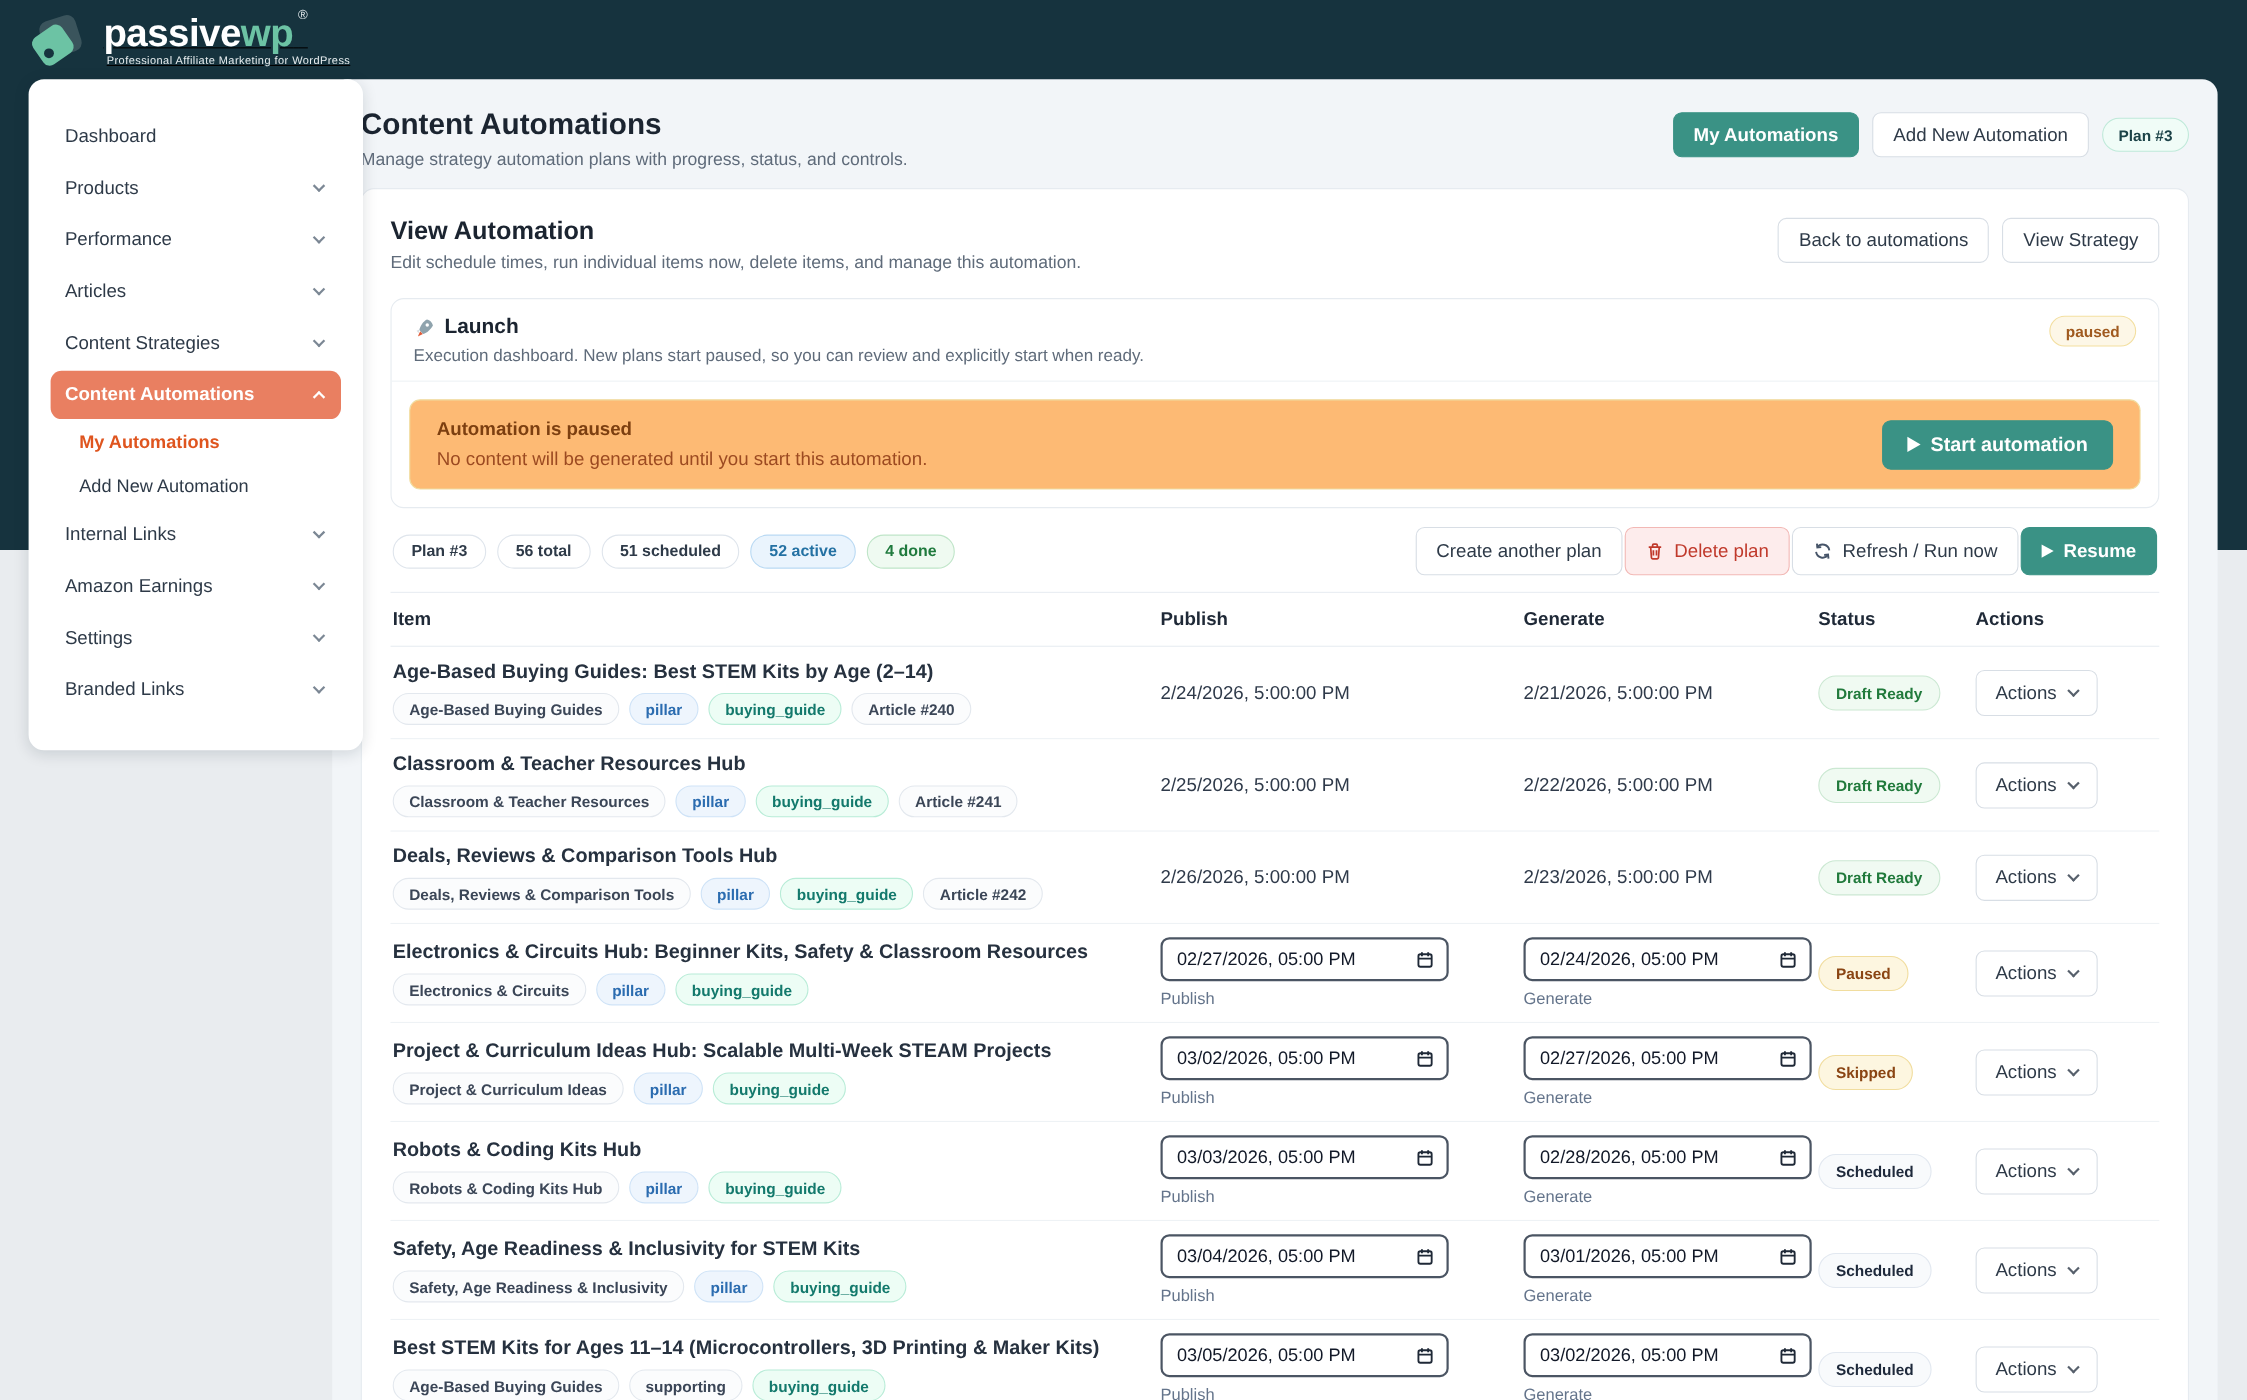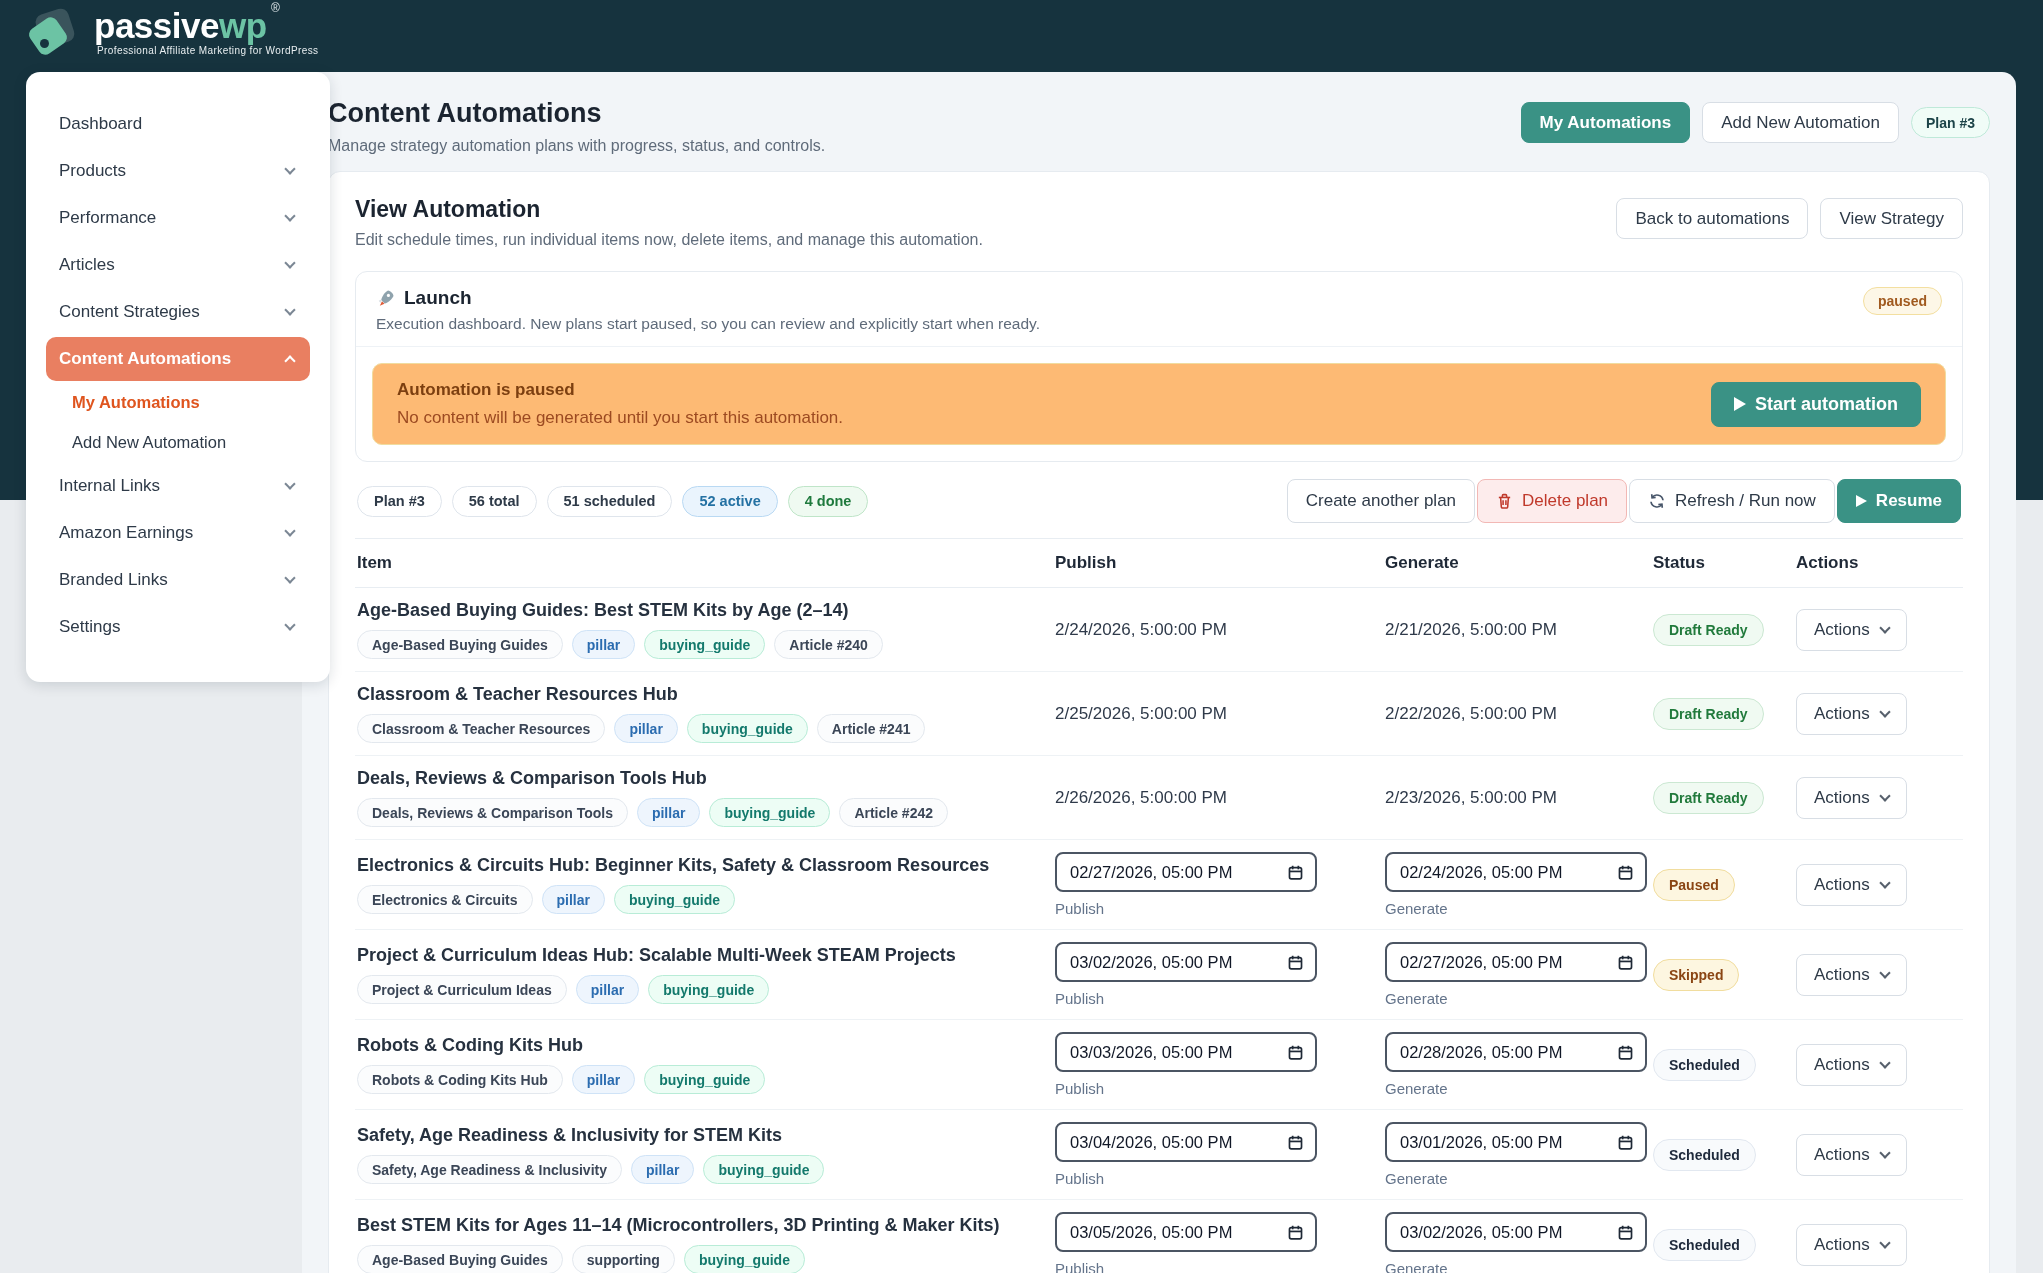--- a/index.html
+++ b/index.html
@@ -2,21 +2,21 @@
 <html><head>
 <meta charset="utf-8">
 <style>
   * { margin:0; padding:0; box-sizing:border-box; }
   html,body { width:2043px; height:1273px; overflow:hidden; }
   body { font-family:"Liberation Sans","DejaVu Sans",sans-serif; background:#e9ecef; position:relative; }
 
   .bg-dark { position:absolute; top:0; left:0; width:100%; height:500px; background:#16333e; }
 
   
-  .topbar { position:absolute; top:0; left:0; height:64px; display:flex; align-items:center; padding-left:30px; z-index:5; }
+  .topbar { position:absolute; top:0; left:0; height:64px; display:flex; align-items:flex-end; padding-left:30px; z-index:5;text-decoration:underline; }
   .logo { display:flex; align-items:center; gap:10px; }
   .logo-icon { width:54px; height:54px; position:relative; }
   .logo-icon .tag-back { position:absolute; left:8px; top:6px; width:34px; height:34px; background:#3a545c; border-radius:8px; transform:rotate(-18deg); }
   .logo-icon .tag-front { position:absolute; left:2px; top:16px; width:32px; height:30px; background:#6cc3a4; border-radius:7px; transform:rotate(-35deg); }
   .logo-icon .tag-hole { position:absolute; left:10px; top:34px; width:9px; height:9px; background:#16333e; border-radius:50%; }
   .brand-text { line-height:1; position:relative; }
   .brand-name { font-size:35px; font-weight:700; letter-spacing:-0.5px; color:#ffffff; }
   .brand-name .accent { color:#6cc3a4; }
   .brand-reg { color:#dfe7ea; font-size:12px; vertical-align:top; position:relative; top:-6px; }
   .brand-tagline { color:#e8eef0; font-size:10px; font-weight:500; letter-spacing:0.4px; margin-top:3px; margin-left:3px; }
@@ -150,25 +150,25 @@
       </div>
       <div class="side-item">
         <span>Internal Links</span>
         <span class="chev chev-down"></span>
       </div>
       <div class="side-item">
         <span>Amazon Earnings</span>
         <span class="chev chev-down"></span>
       </div>
       <div class="side-item">
+        <span>Settings</span>
+        <span class="chev chev-down"></span>
+      </div>
+      <div class="side-item">
         <span>Branded Links</span>
-        <span class="chev chev-down"></span>
-      </div>
-      <div class="side-item">
-        <span>Settings</span>
         <span class="chev chev-down"></span>
       </div>
     </div>
 </nav>
 
 <div class="main">
   <div class="main-head">
     <div>
       <div class="page-title">Content Automations</div>
       <div class="page-subtitle">Manage strategy automation plans with progress, status, and controls.</div>

